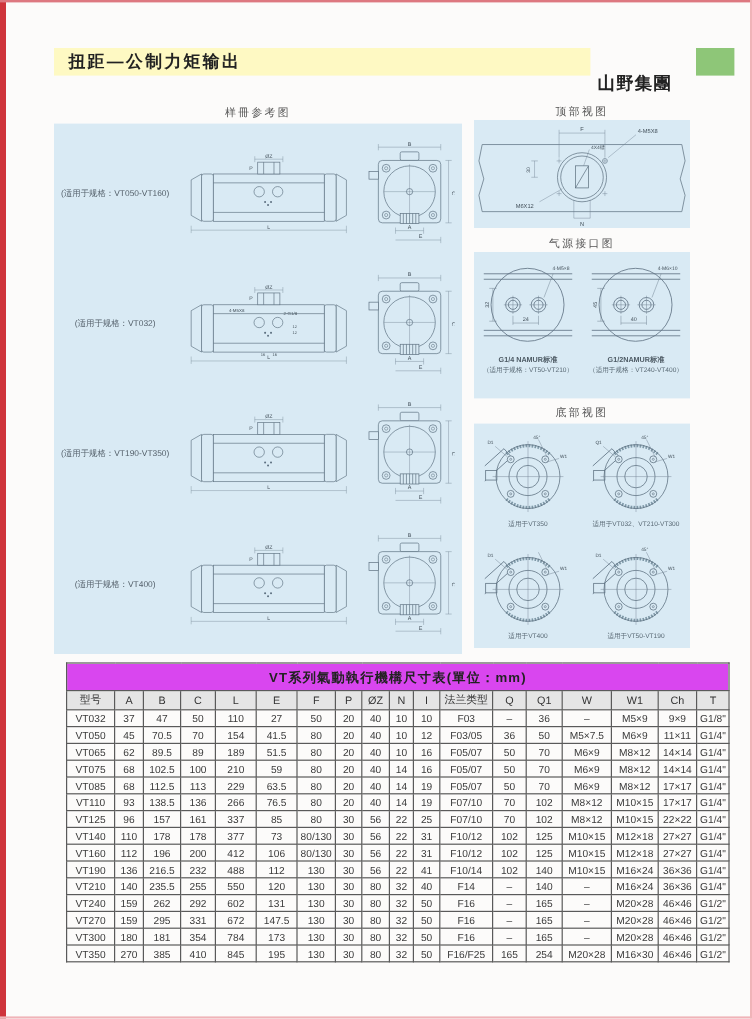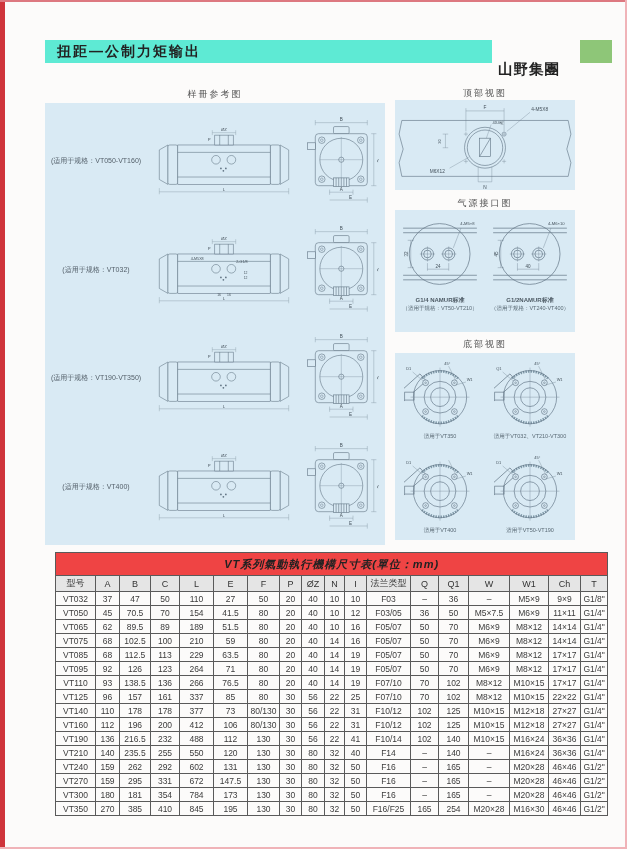--- a/index.html
+++ b/index.html
@@ -2,21 +2,21 @@
 <html><head>
 <meta charset="utf-8">
 <style>
   html,body{margin:0;padding:0;background:#eee;}
   .page{position:relative;width:627px;height:849px;background:#fcfbfa;font-family:"Liberation Sans",sans-serif;overflow:hidden;}
   .edge-left{position:absolute;left:0;top:0;width:5px;height:849px;background:#cf343b;}
   .edge-top{position:absolute;left:0;top:0;width:627px;height:2px;background:#dd7880;}
   .edge-right{position:absolute;right:0;top:0;width:2px;height:849px;background:#f0b3b8;}
   .edge-bottom{position:absolute;left:0;bottom:0;width:627px;height:2px;background:#f0b3b8;}
 
-  .hdr-band{position:absolute;left:45px;top:40px;width:447px;height:23px;background:#5eead4;display:flex;align-items:center;padding-left:12px;box-sizing:border-box;}
+  .hdr-band{position:absolute;left:45px;top:40px;width:447px;height:23px;background:#fef9c3;display:flex;align-items:center;padding-left:12px;box-sizing:border-box;}
   .hdr-band span{font-weight:bold;font-size:14px;color:#222;letter-spacing:2px;}
   .hdr-brand{position:absolute;left:498px;top:40px;height:23px;display:flex;align-items:center;font-weight:bold;font-size:14.5px;color:#222;letter-spacing:1px;margin-top:18px;}
   .hdr-block{position:absolute;left:580px;top:40px;width:32px;height:23px;background:#8ec678;}
 
   .sec-title{position:absolute;font-size:9px;color:#555;letter-spacing:2px;text-align:center;}
   .panel{position:absolute;background:#d9eaf4;}
 
   
   #ref-panel{left:45px;top:103px;width:340px;height:442px;display:flex;flex-direction:column;padding:4px 0;box-sizing:border-box;}
   .ref-row{flex:1;display:flex;align-items:center;}
@@ -46,21 +46,21 @@
   svg .dt{fill:#5f7282;stroke:none;}
   svg .dt2{fill:none;stroke:#5f7282;stroke-width:0.7;}
   svg .hatch{stroke:#7f99a8;stroke-width:3.5;fill:none;stroke-dasharray:2 1.5;}
   svg text{fill:#44515b;font-size:7px;font-family:"Liberation Sans",sans-serif;}
   svg text.t6{font-size:6px;}
   svg text.t55{font-size:5.5px;}
 
   
   .tbl{position:absolute;left:55px;top:552px;width:548px;border-collapse:collapse;table-layout:fixed;font-size:8.5px;color:#3b3b3b;}
   .tbl th,.tbl td{border:1px solid #5a5a5a;text-align:center;padding:0;height:13px;overflow:hidden;white-space:nowrap;font-weight:normal;}
-  .tbl th.ttl{height:22px;font-size:11px;font-weight:bold;background:#ef4444;letter-spacing:1px;color:#222;font-style:italic;}
+  .tbl th.ttl{height:22px;font-size:11px;font-weight:bold;background:#d946ef;letter-spacing:1px;color:#222;}
   .tbl tr.cols th{background:#e5e5e5;font-size:9px;height:15px;color:#333;}
 </style>
 </head>
 <body>
 
 <div class="page">
   <div class="edge-left"></div>
   <div class="edge-top"></div>
   <div class="edge-right"></div>
   <div class="edge-bottom"></div>
@@ -774,40 +774,20 @@
           <td>19</td>
           <td>F05/07</td>
           <td>50</td>
           <td>70</td>
           <td>M6×9</td>
           <td>M8×12</td>
           <td>17×17</td>
           <td>G1/4"</td>
         </tr>
         <tr>
-          <td>VT095</td>
-          <td>92</td>
-          <td>126</td>
-          <td>123</td>
-          <td>264</td>
-          <td>71</td>
-          <td>80</td>
-          <td>20</td>
-          <td>40</td>
-          <td>14</td>
-          <td>19</td>
-          <td>F05/07</td>
-          <td>50</td>
-          <td>70</td>
-          <td>M6×9</td>
-          <td>M8×12</td>
-          <td>17×17</td>
-          <td>G1/4"</td>
-        </tr>
-        <tr>
           <td>VT110</td>
           <td>93</td>
           <td>138.5</td>
           <td>136</td>
           <td>266</td>
           <td>76.5</td>
           <td>80</td>
           <td>20</td>
           <td>40</td>
           <td>14</td>

